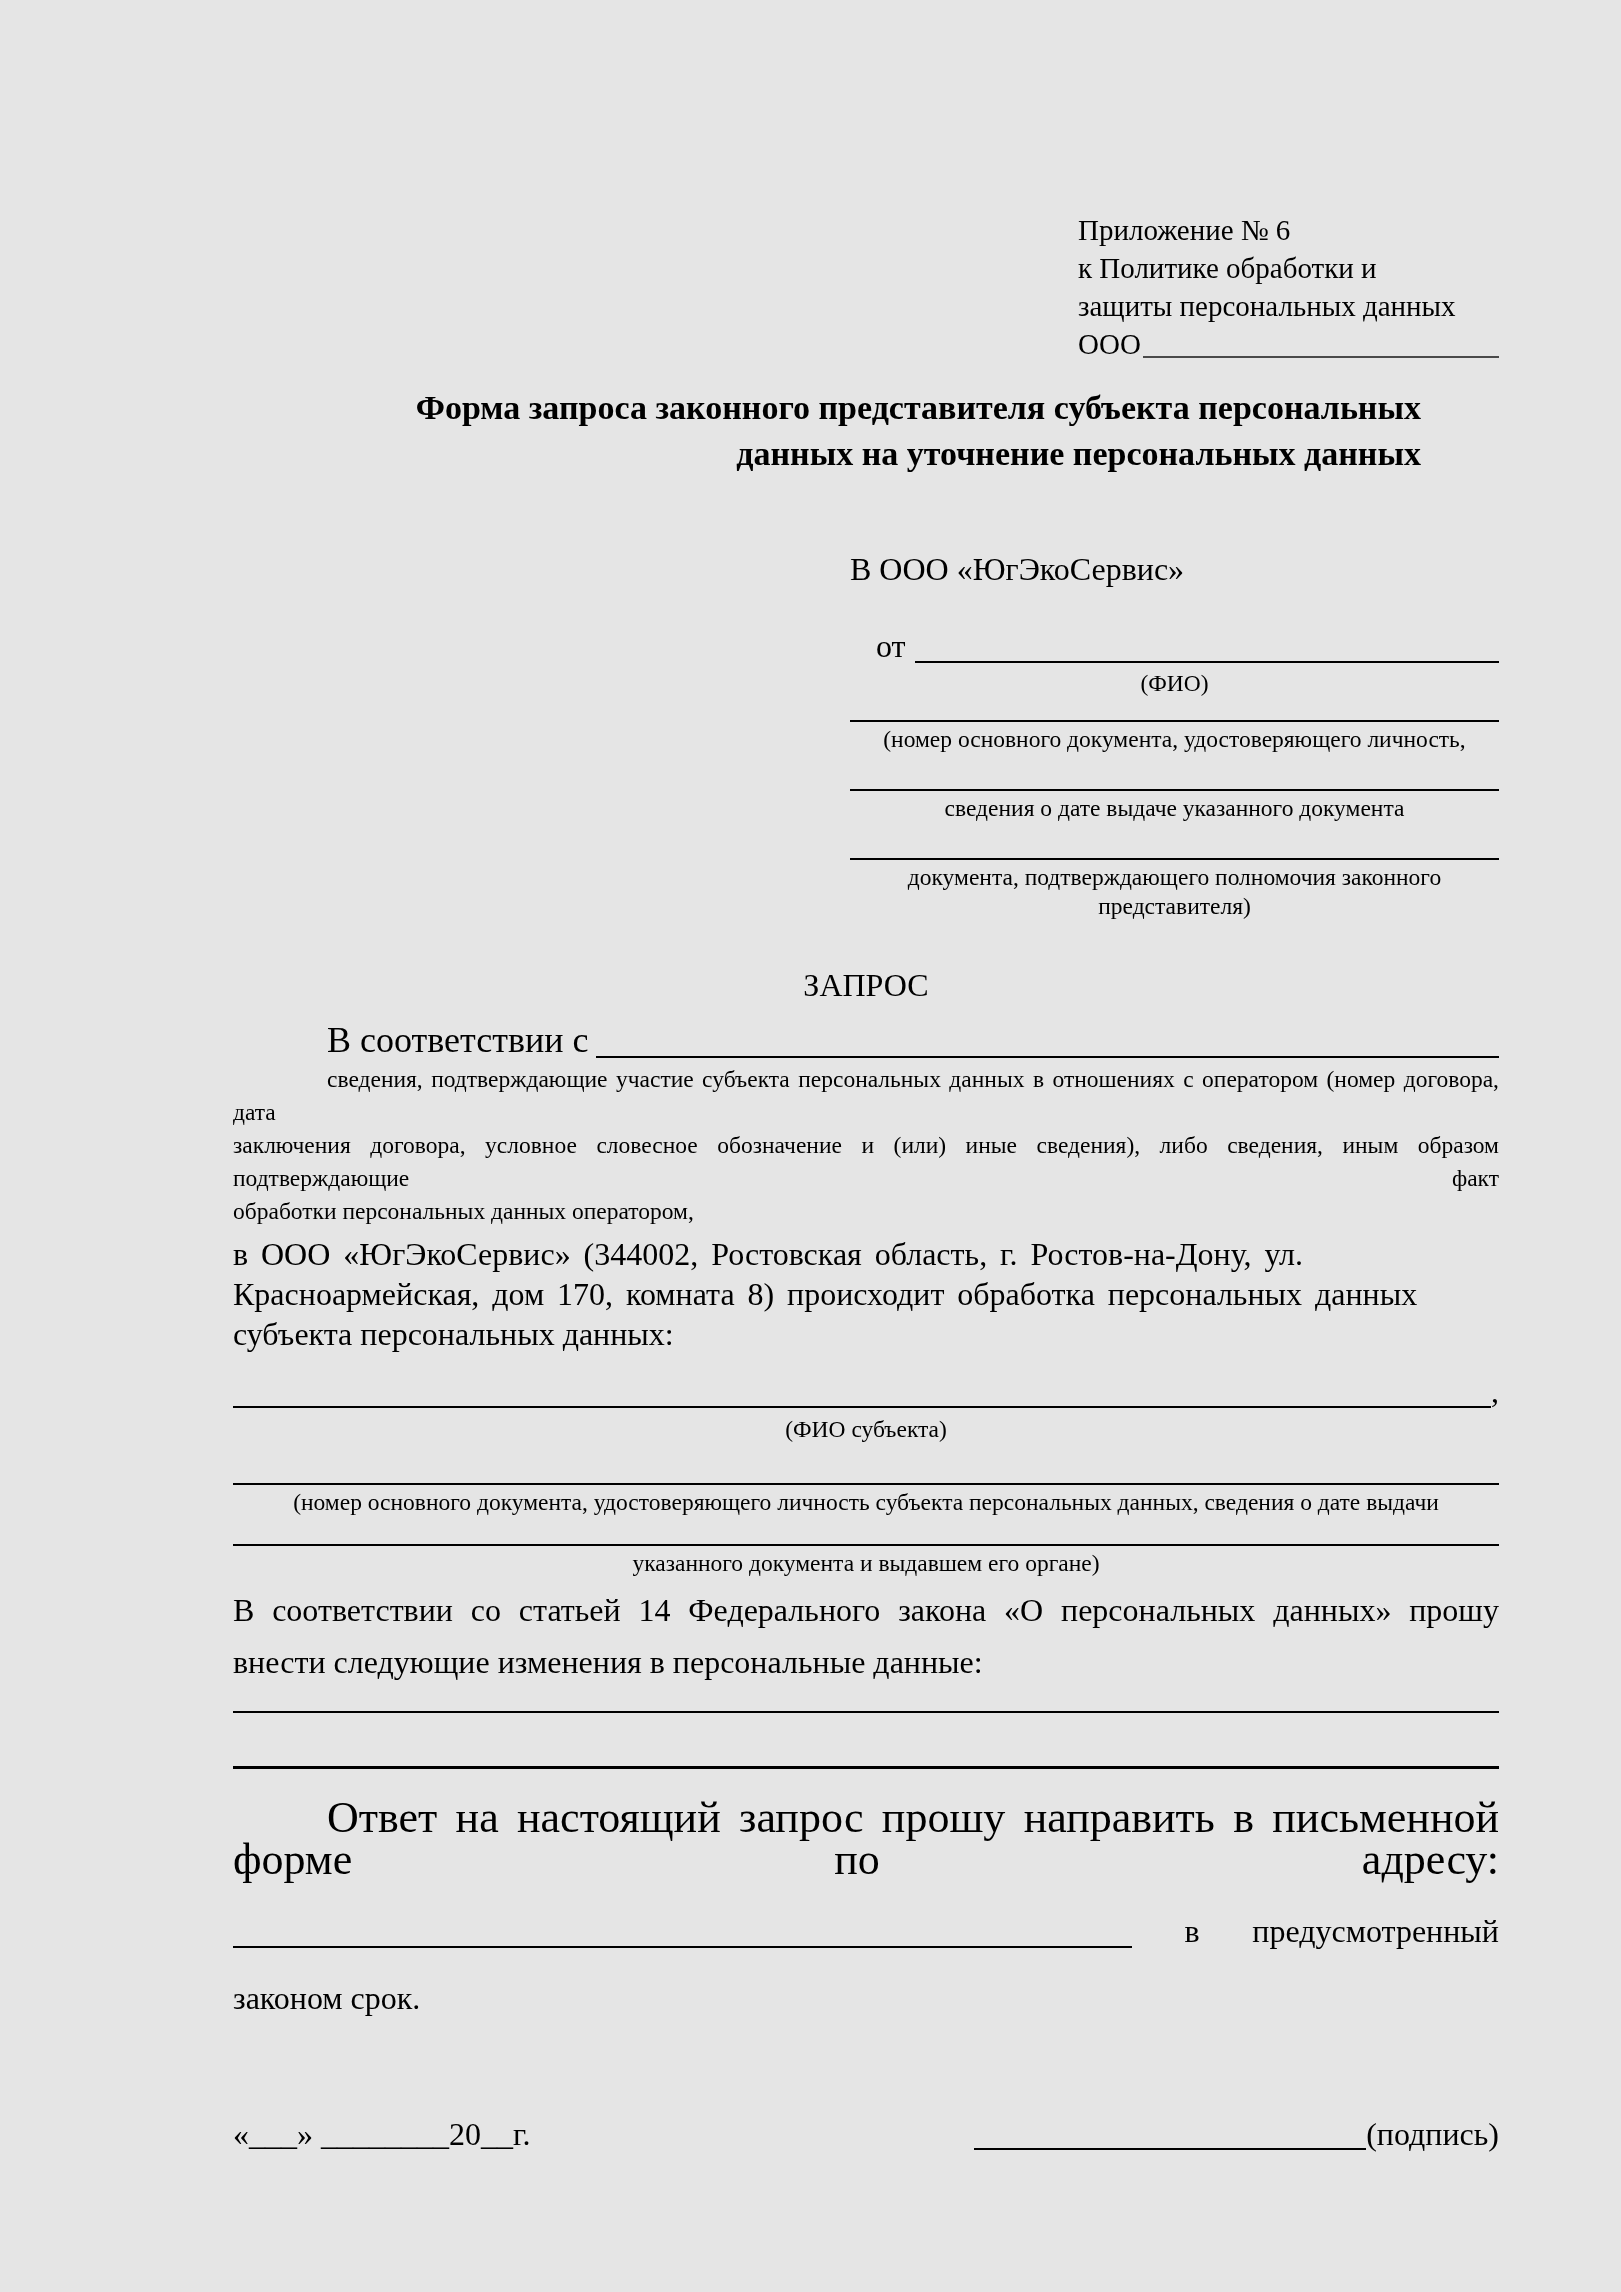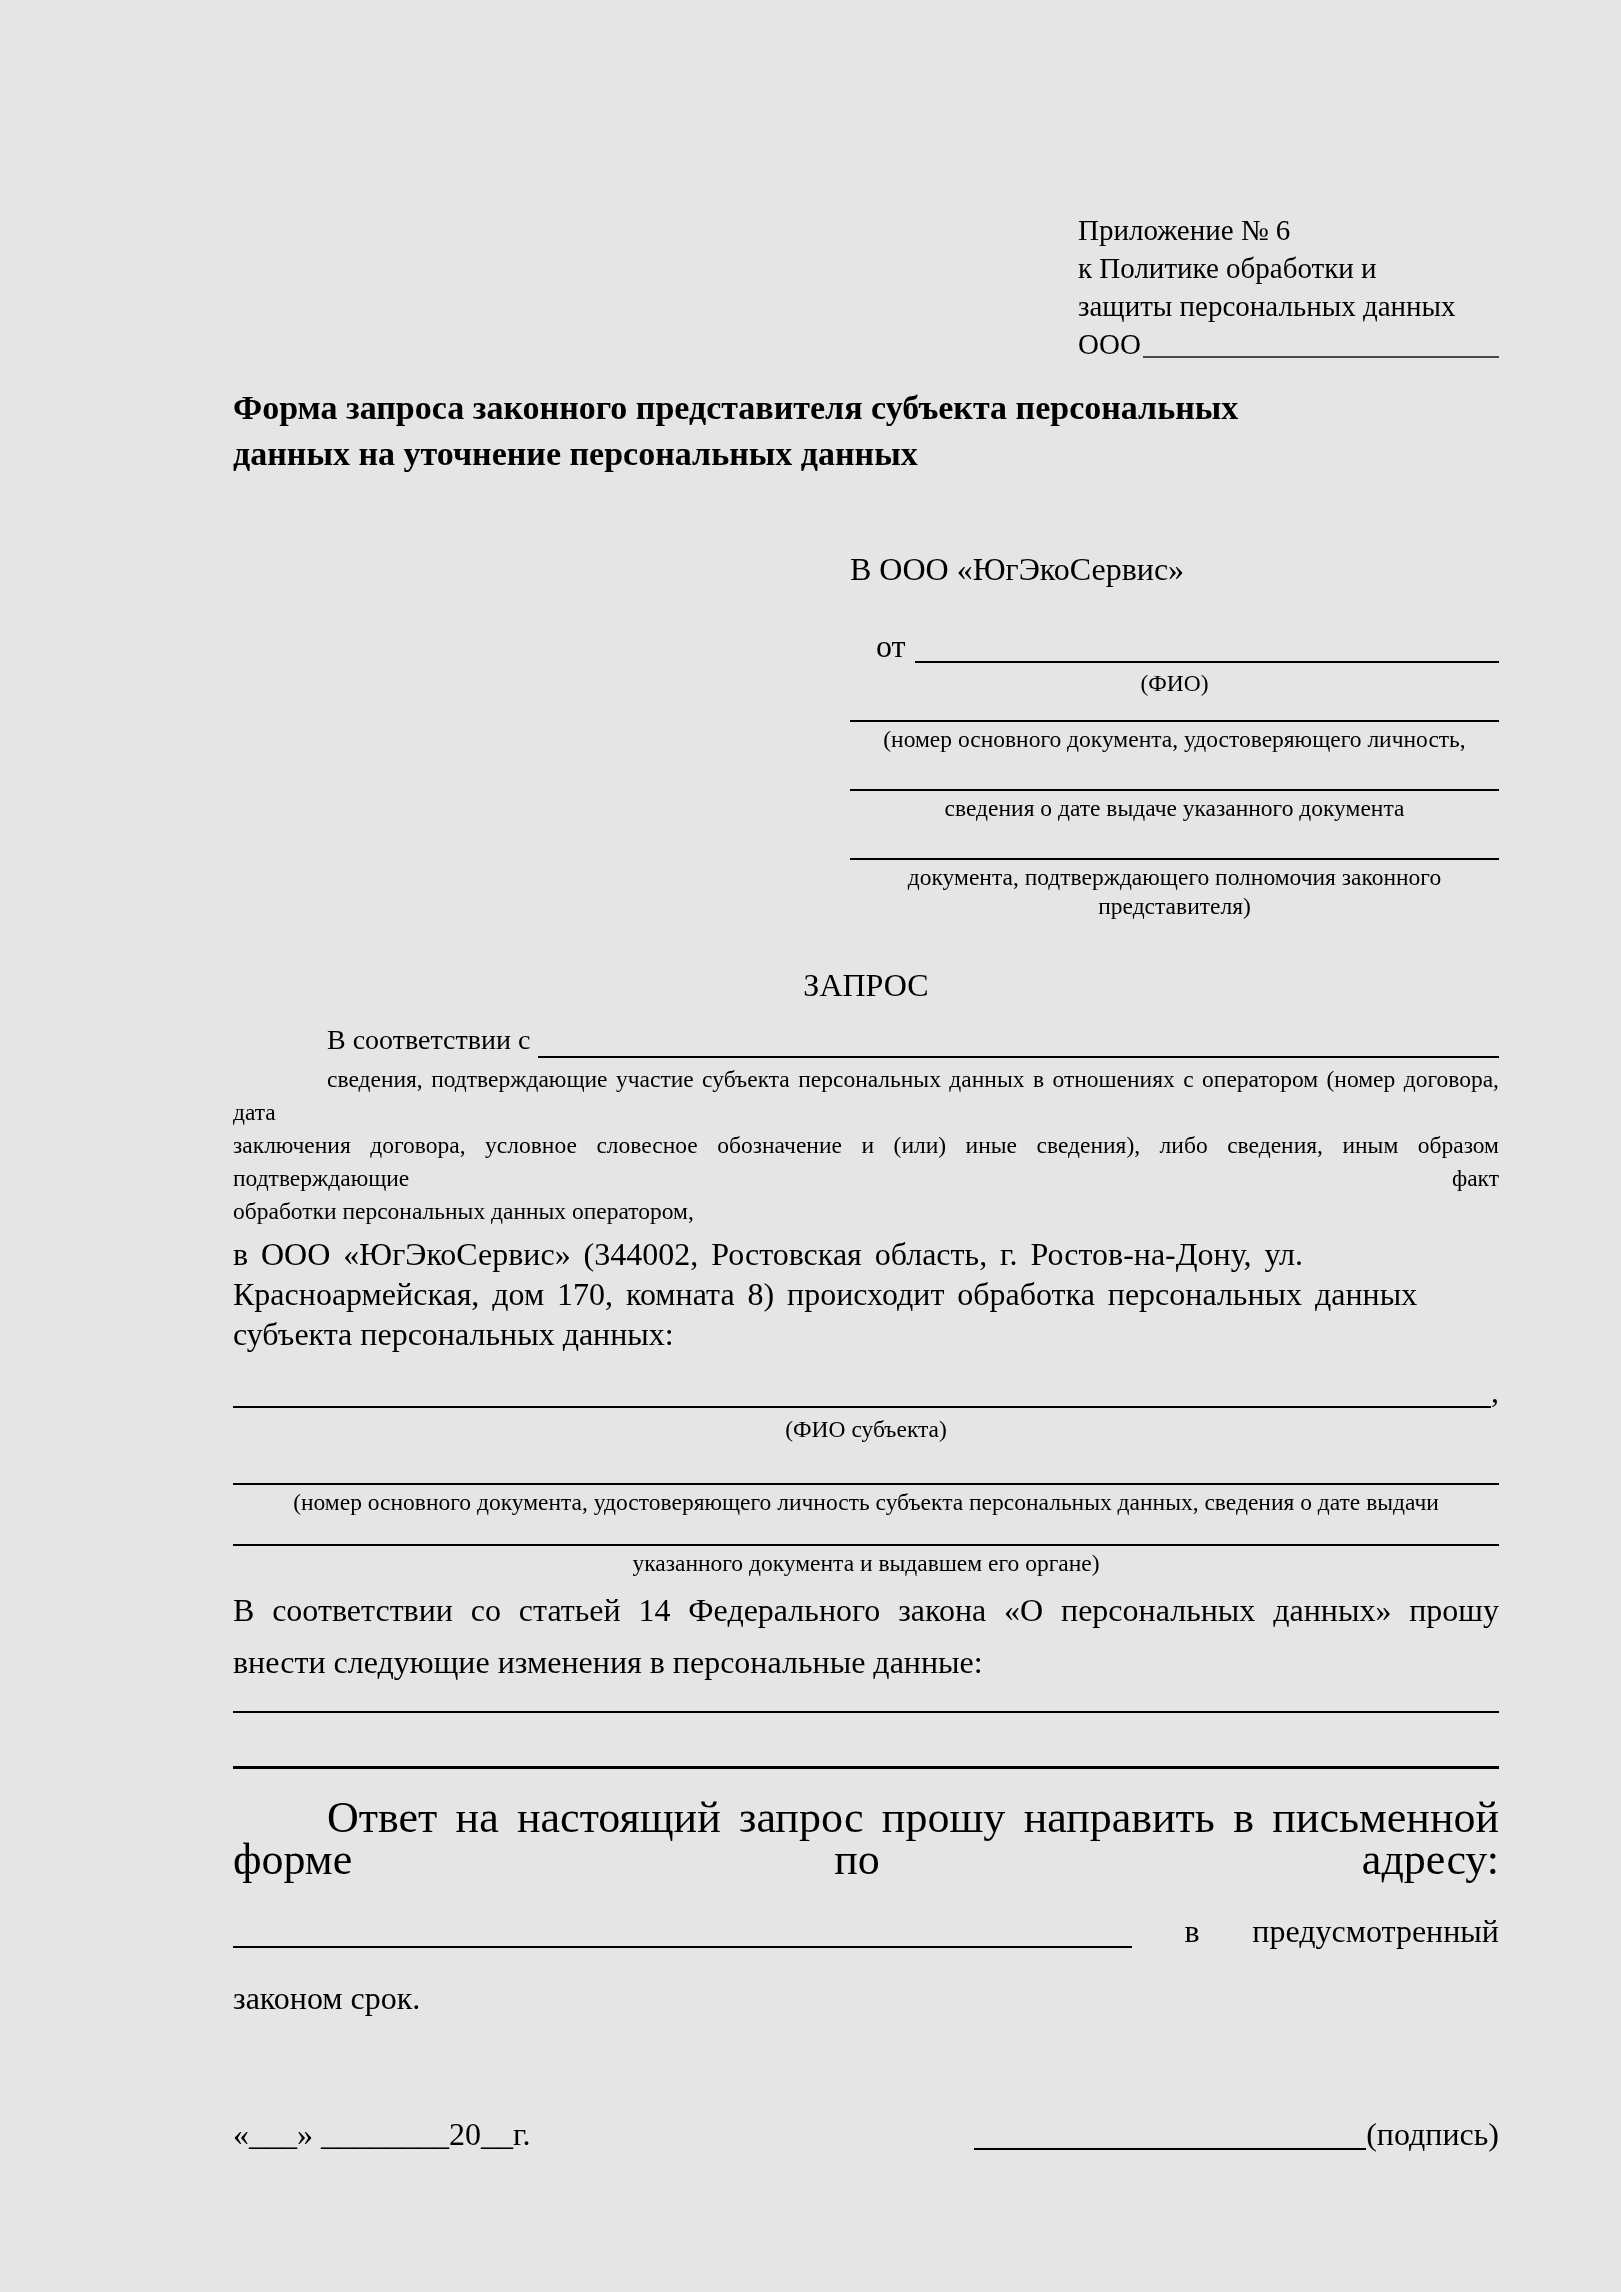--- a/index.html
+++ b/index.html
@@ -13,34 +13,34 @@
     padding:211px 122px 0 233px;
     overflow:hidden;
   }
 
   
   .appendix { margin-left:845px; font-size:29px; line-height:38px; }
   .company-row { display:flex; align-items:flex-end; }
   .company-blank { flex:1 1 auto; border-bottom:2px solid #4a4a4a; margin-bottom:4.9px; margin-left:2px; }
 
   
-  .doc-title { margin-top:21.6px; padding-right:78px; text-align:left; font-weight:bold; font-size:34px; line-height:46px; }
+  .doc-title { margin-top:21.6px; padding-right:78px; text-align:right; font-weight:bold; font-size:34px; line-height:46px; }
 
   
   .addressee { margin-left:617px; margin-top:71px; font-size:32px; line-height:42px; }
   .from-row { display:flex; align-items:flex-end; margin-top:35px;margin-left:26px; }
   .from-label { margin-right:9.8px; }
   .blank { flex:1 1 auto; border-bottom:2.9px solid #000; margin-bottom:3.9px; }
   .cap { font-size:23.5px; line-height:29px; text-align:center; margin-top:2.9px; }
   .field-rule { height:0; border-bottom:2.9px solid #000; margin-top:35px; }
   .field-rule.first { margin-top:21.6px; }
 
   .zapros { margin-top:43px; text-align:center; font-size:32px; line-height:42px; }
 
-  .intro-row { display:flex; align-items:flex-end; margin-top:13.7px; font-size:28px; line-height:42px; }
+  .intro-row { display:flex; align-items:flex-end; margin-top:13.7px; font-size:36px; line-height:42px; }
   .intro-indent { width:94px; flex:0 0 auto; }
   .intro-row .blank { margin-left:7.8px; }
 
   .footnote { margin-top:2px; font-size:23.5px; line-height:33px; }
   .jl { text-align:justify; text-align-last:justify; }
   .fn-first { text-indent:94px; }
 
   .body-para { margin-top:5.9px; font-size:32px; line-height:40px; }
   .ws { word-spacing:4.9px; }
 

